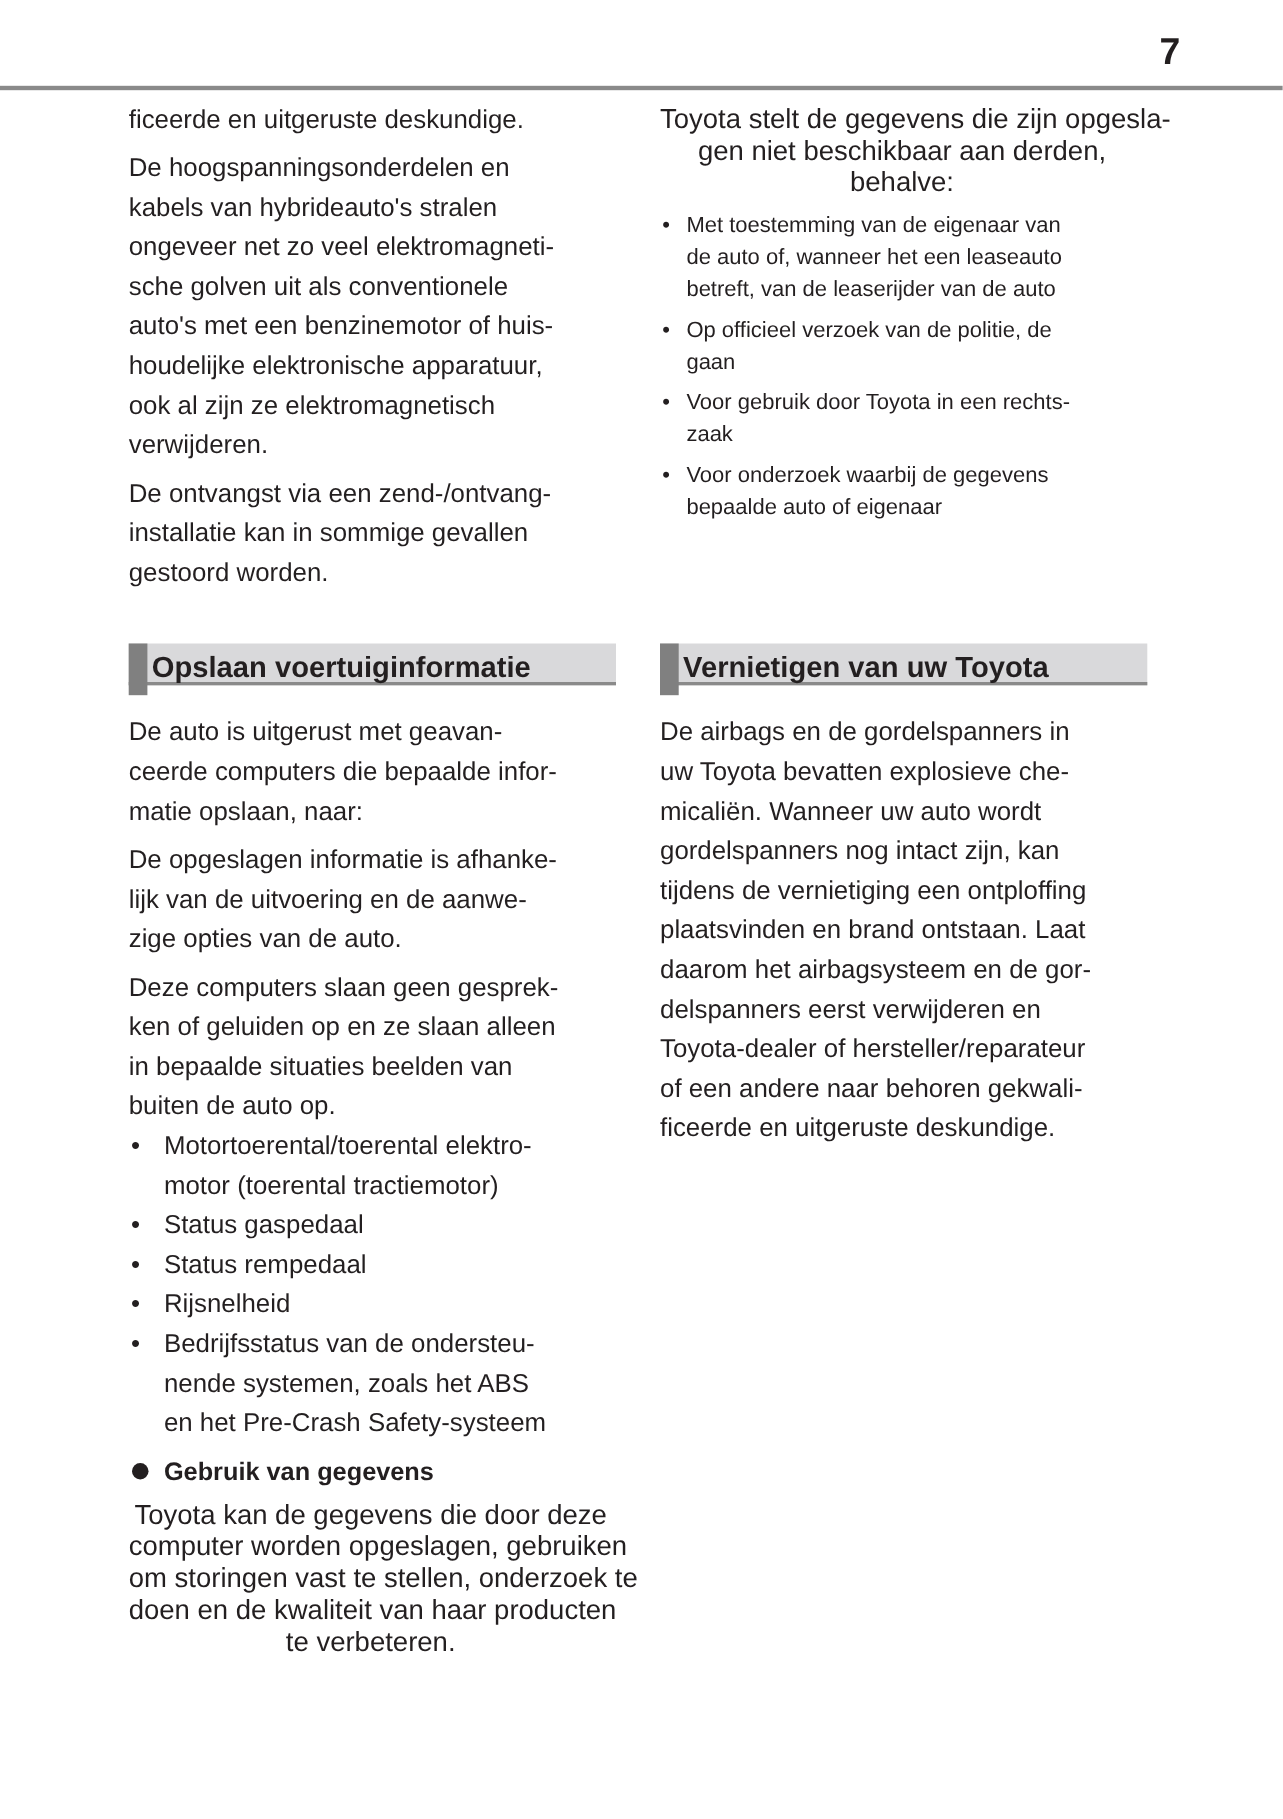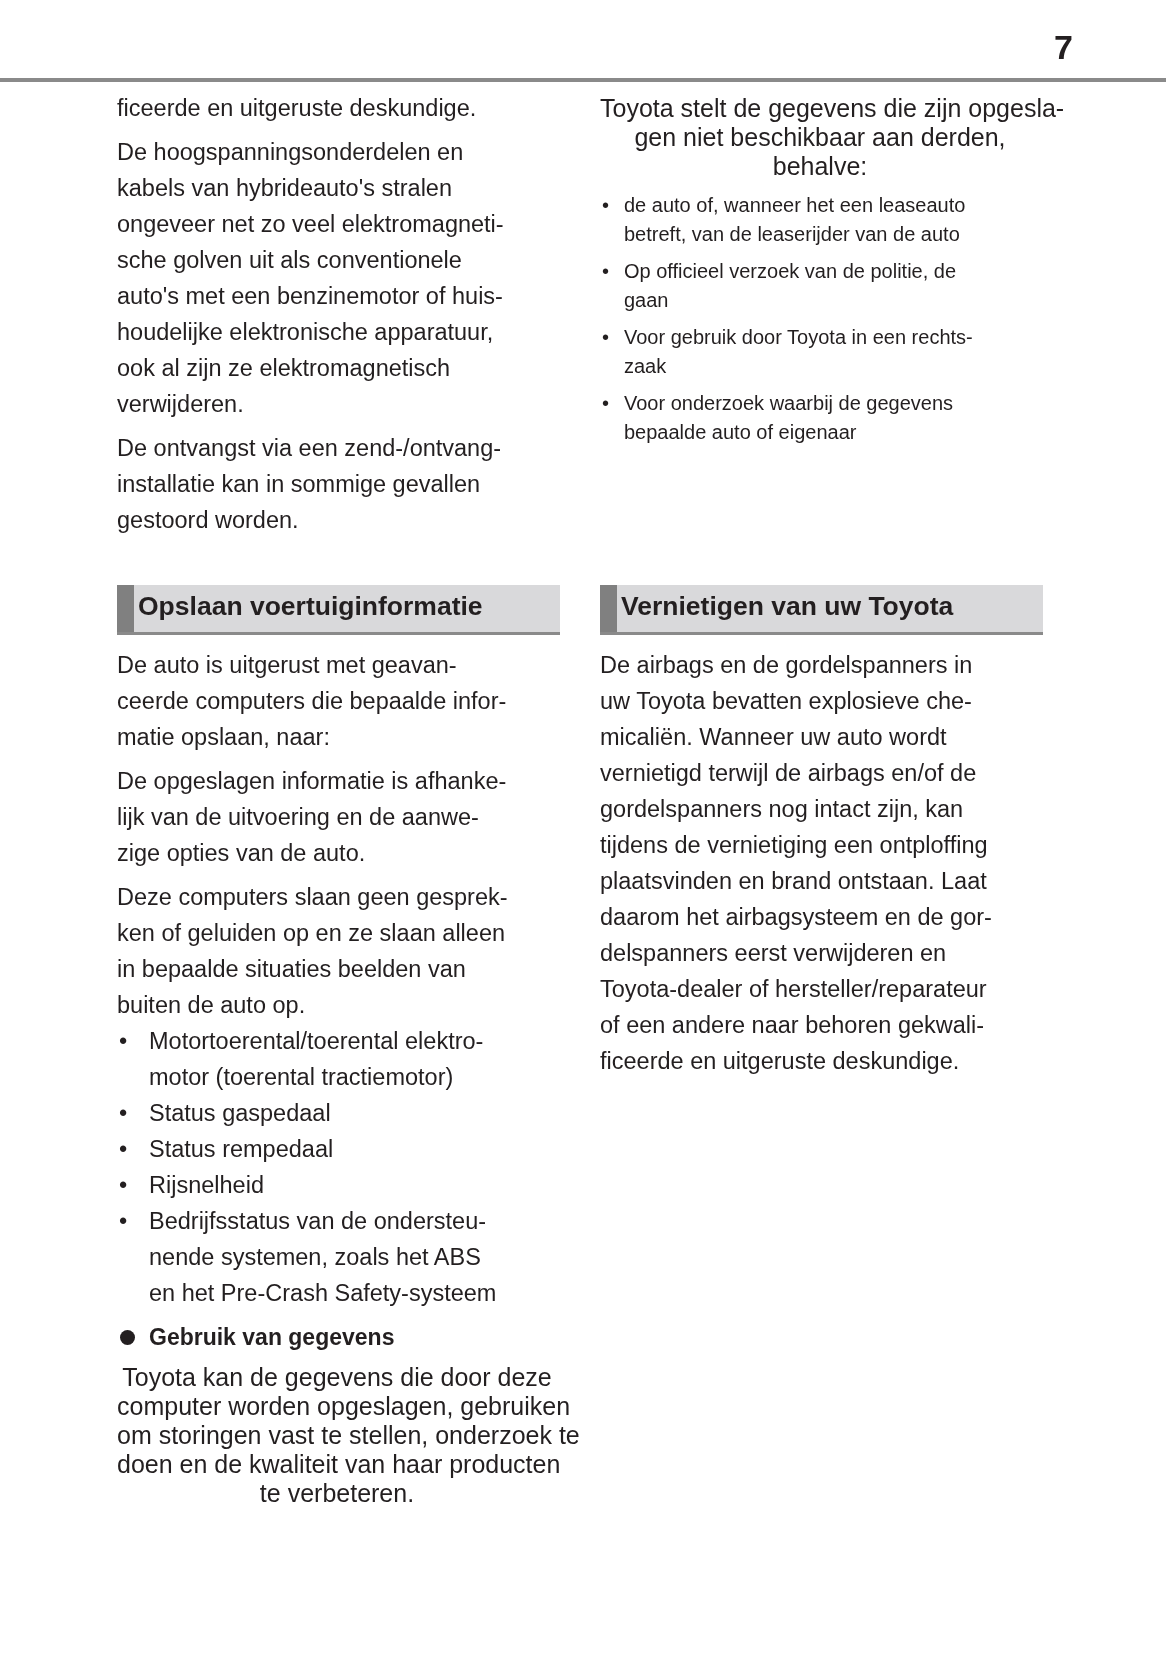--- a/index.html
+++ b/index.html
@@ -12,21 +12,21 @@
   .col-right { left: 600px; }
   .line { display: block; white-space: nowrap; }
   .p-big { font-size: 23.5px; line-height: 36px; margin: 0 0 8px 0; }
   .p-small { font-size: 25px; line-height: 29px; margin: 0 0 10px 0; text-align: center; }
   .bullet-big { position: relative; padding-left: 32px; font-size: 23.5px; line-height: 36px; }
   .bullet-big .dot { position: absolute; left: 2px; top: 0; }
   .bullet-small { position: relative; padding-left: 24px; font-size: 20px; line-height: 29px; margin-bottom: 8px; }
   .bullet-small .dot { position: absolute; left: 2px; top: 0; }
   .disc-item { position: relative; padding-left: 32px; font-size: 23px; line-height: 36px; margin: 8px 0 8px 0; font-weight: bold; }
   .disc { position: absolute; left: 3px; top: 11px; width: 15px; height: 15px; border-radius: 50%; background: #231f20; }
-  .section-head { position: absolute; height: 50px; width: 443px; background: #d9d9db;
+  .section-head { position: absolute; height: 38px; width: 443px; background: #d9d9db;
                   border-bottom: 3px solid #8a8a8a; box-sizing: border-box; }
   .section-head .bar { position: absolute; left: 0; top: 0; width: 17px; height: 47px; background: #808080; }
   .section-head .title { position: absolute; left: 21px; top: 6px; font-size: 26.5px; font-weight: bold; color: #231f20; white-space: nowrap; }
 </style>
 </head>
 <body>
 
 <div class="page-number">7</div>
 <div class="top-rule"></div>
 
@@ -113,20 +113,21 @@
 </div>
 
 <div class="col col-right" style="top:94px;">
   <div class="p-small">
     <span class="line">Toyota stelt de gegevens die zijn opgesla-</span>
     <span class="line">gen niet beschikbaar aan derden,</span>
     <span class="line">behalve:</span>
   </div>
   <div class="bullet-small">
     <span class="dot">•</span>
+    <span class="line">Met toestemming van de eigenaar van</span>
     <span class="line">de auto of, wanneer het een leaseauto</span>
     <span class="line">betreft, van de leaserijder van de auto</span>
   </div>
   <div class="bullet-small">
     <span class="dot">•</span>
     <span class="line">Op officieel verzoek van de politie, de</span>
     <span class="line">gaan</span>
   </div>
   <div class="bullet-small">
     <span class="dot">•</span>
@@ -143,21 +144,20 @@
 <div class="section-head" style="left:600px; top:585px;">
   <div class="bar"></div>
   <div class="title">Vernietigen van uw Toyota</div>
 </div>
 
 <div class="col col-right" style="top:647px;">
   <div class="p-big">
     <span class="line">De airbags en de gordelspanners in</span>
     <span class="line">uw Toyota bevatten explosieve che-</span>
     <span class="line">micaliën. Wanneer uw auto wordt</span>
-    <span class="line">vernietigd terwijl de airbags en/of de</span>
     <span class="line">gordelspanners nog intact zijn, kan</span>
     <span class="line">tijdens de vernietiging een ontploffing</span>
     <span class="line">plaatsvinden en brand ontstaan. Laat</span>
     <span class="line">daarom het airbagsysteem en de gor-</span>
     <span class="line">delspanners eerst verwijderen en</span>
     <span class="line">Toyota-dealer of hersteller/reparateur</span>
     <span class="line">of een andere naar behoren gekwali-</span>
     <span class="line">ficeerde en uitgeruste deskundige.</span>
   </div>
 </div>

